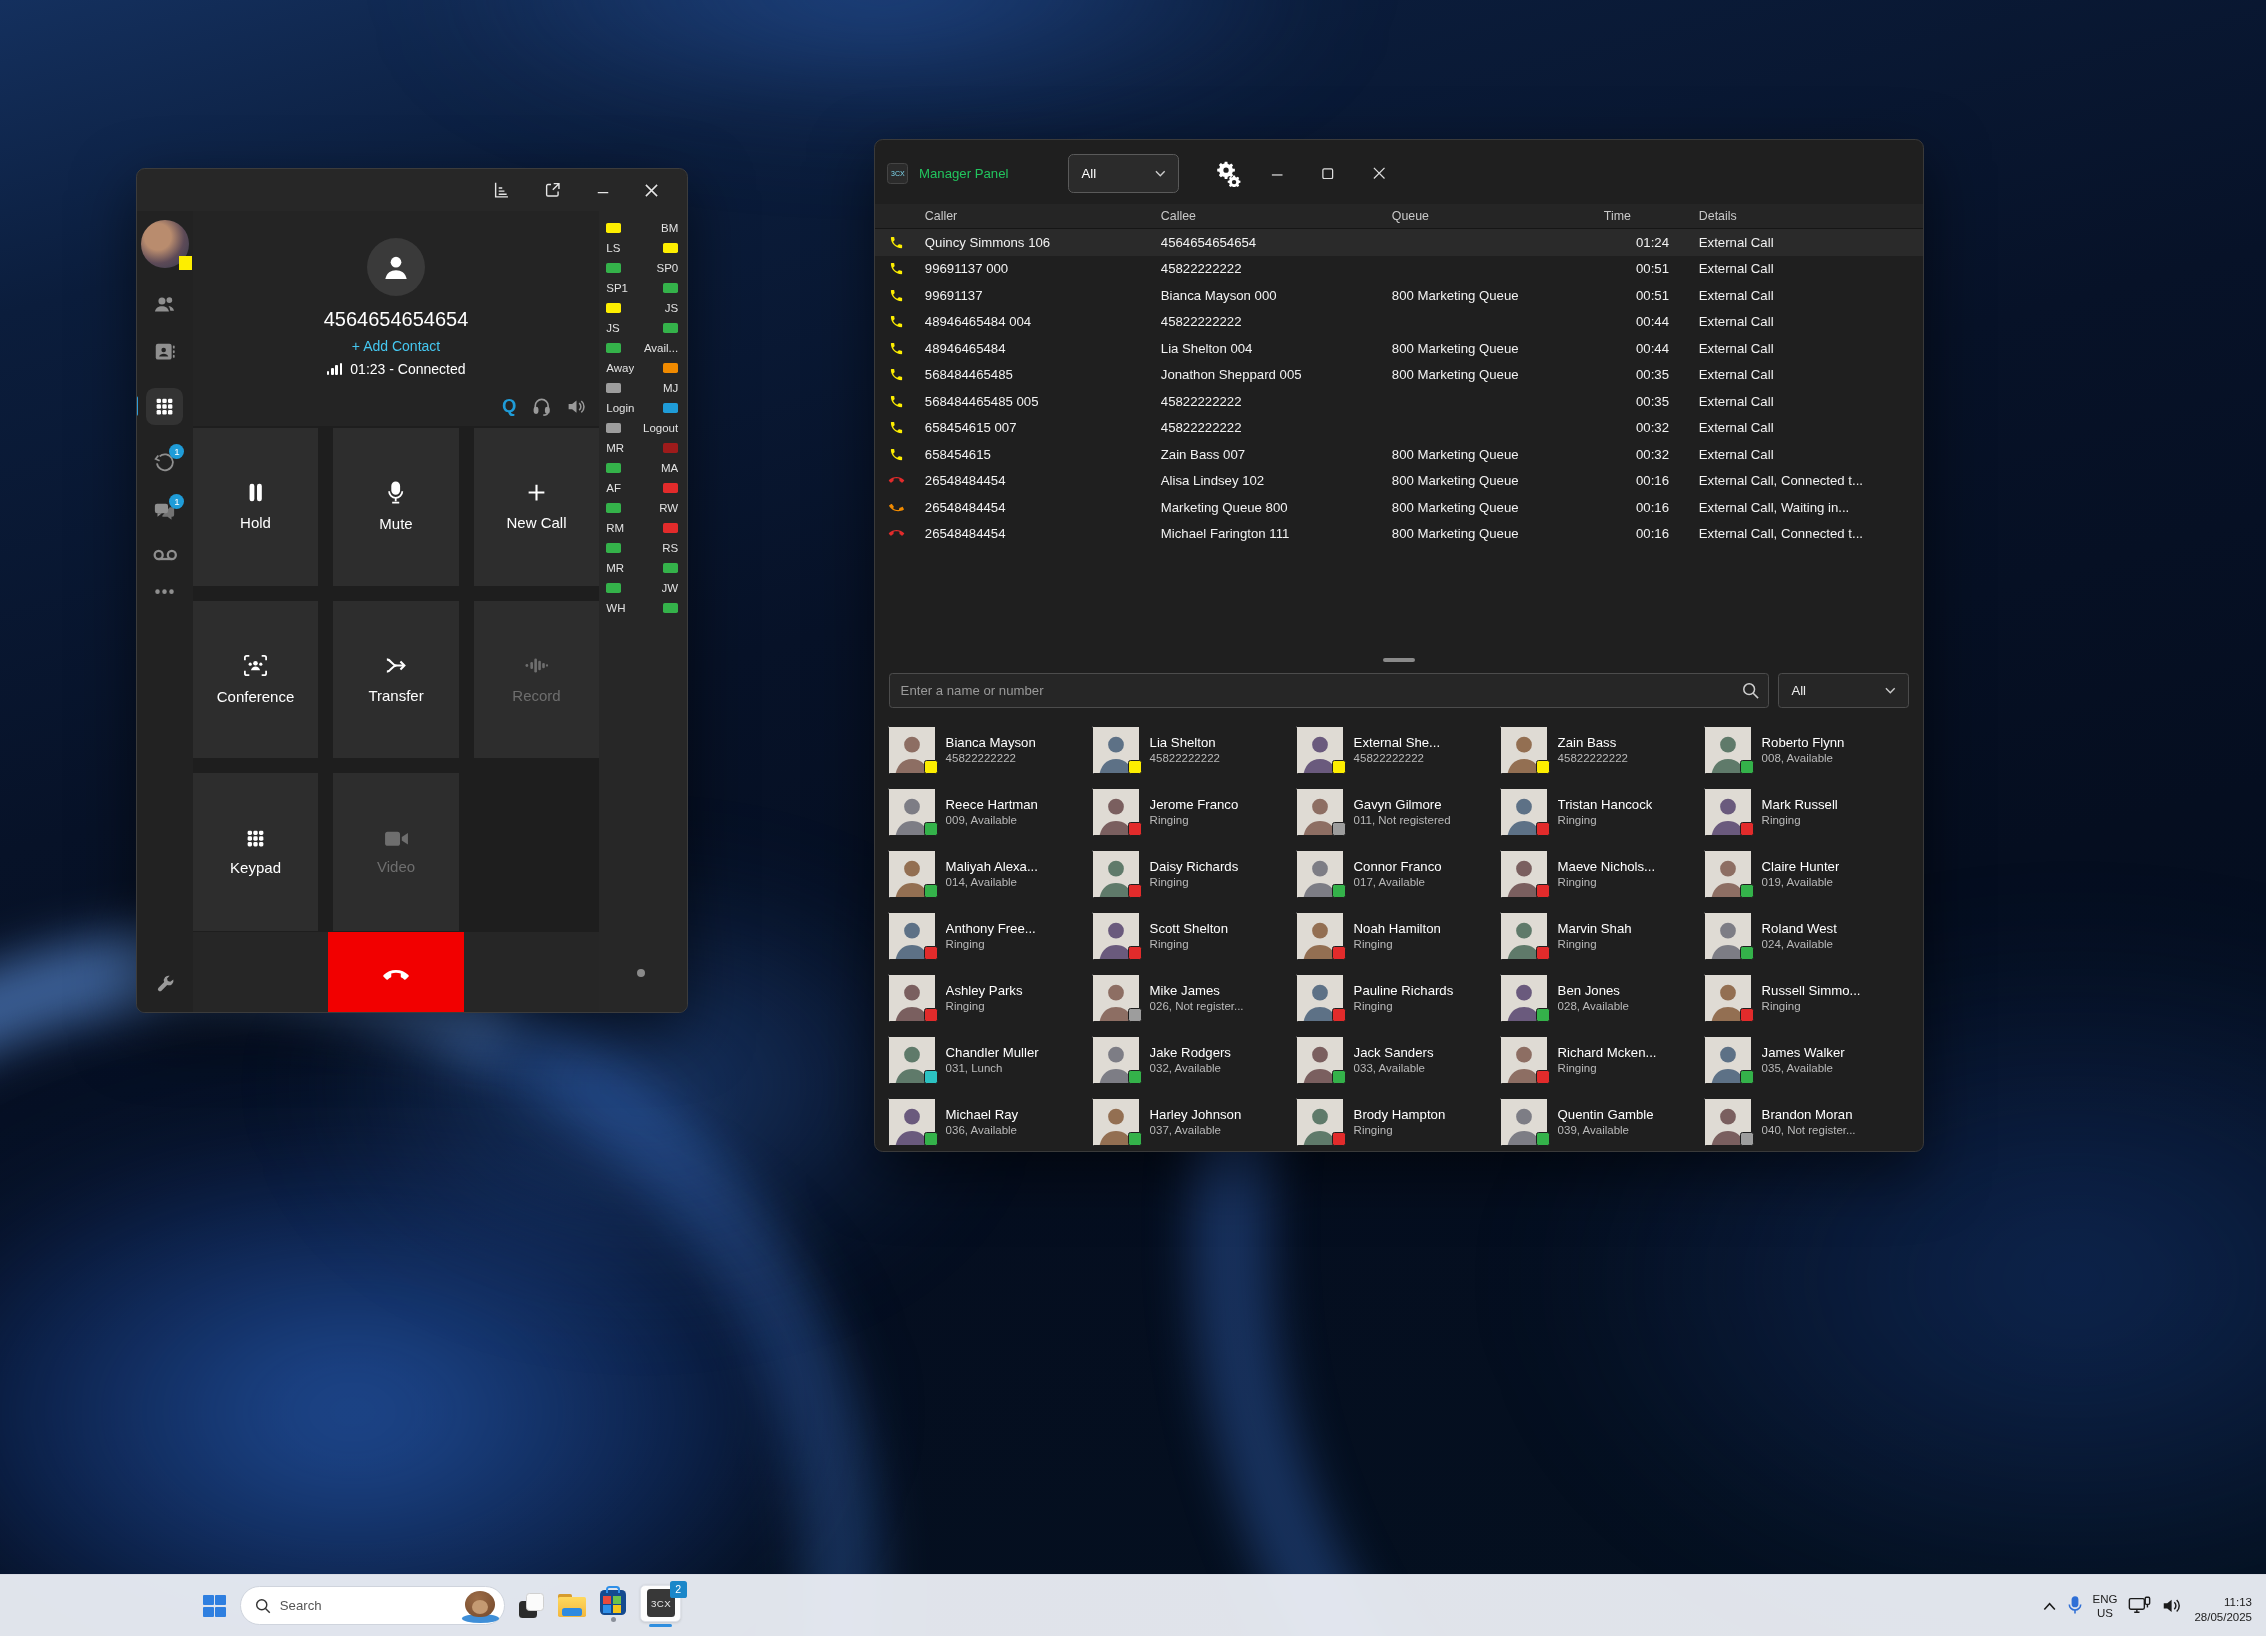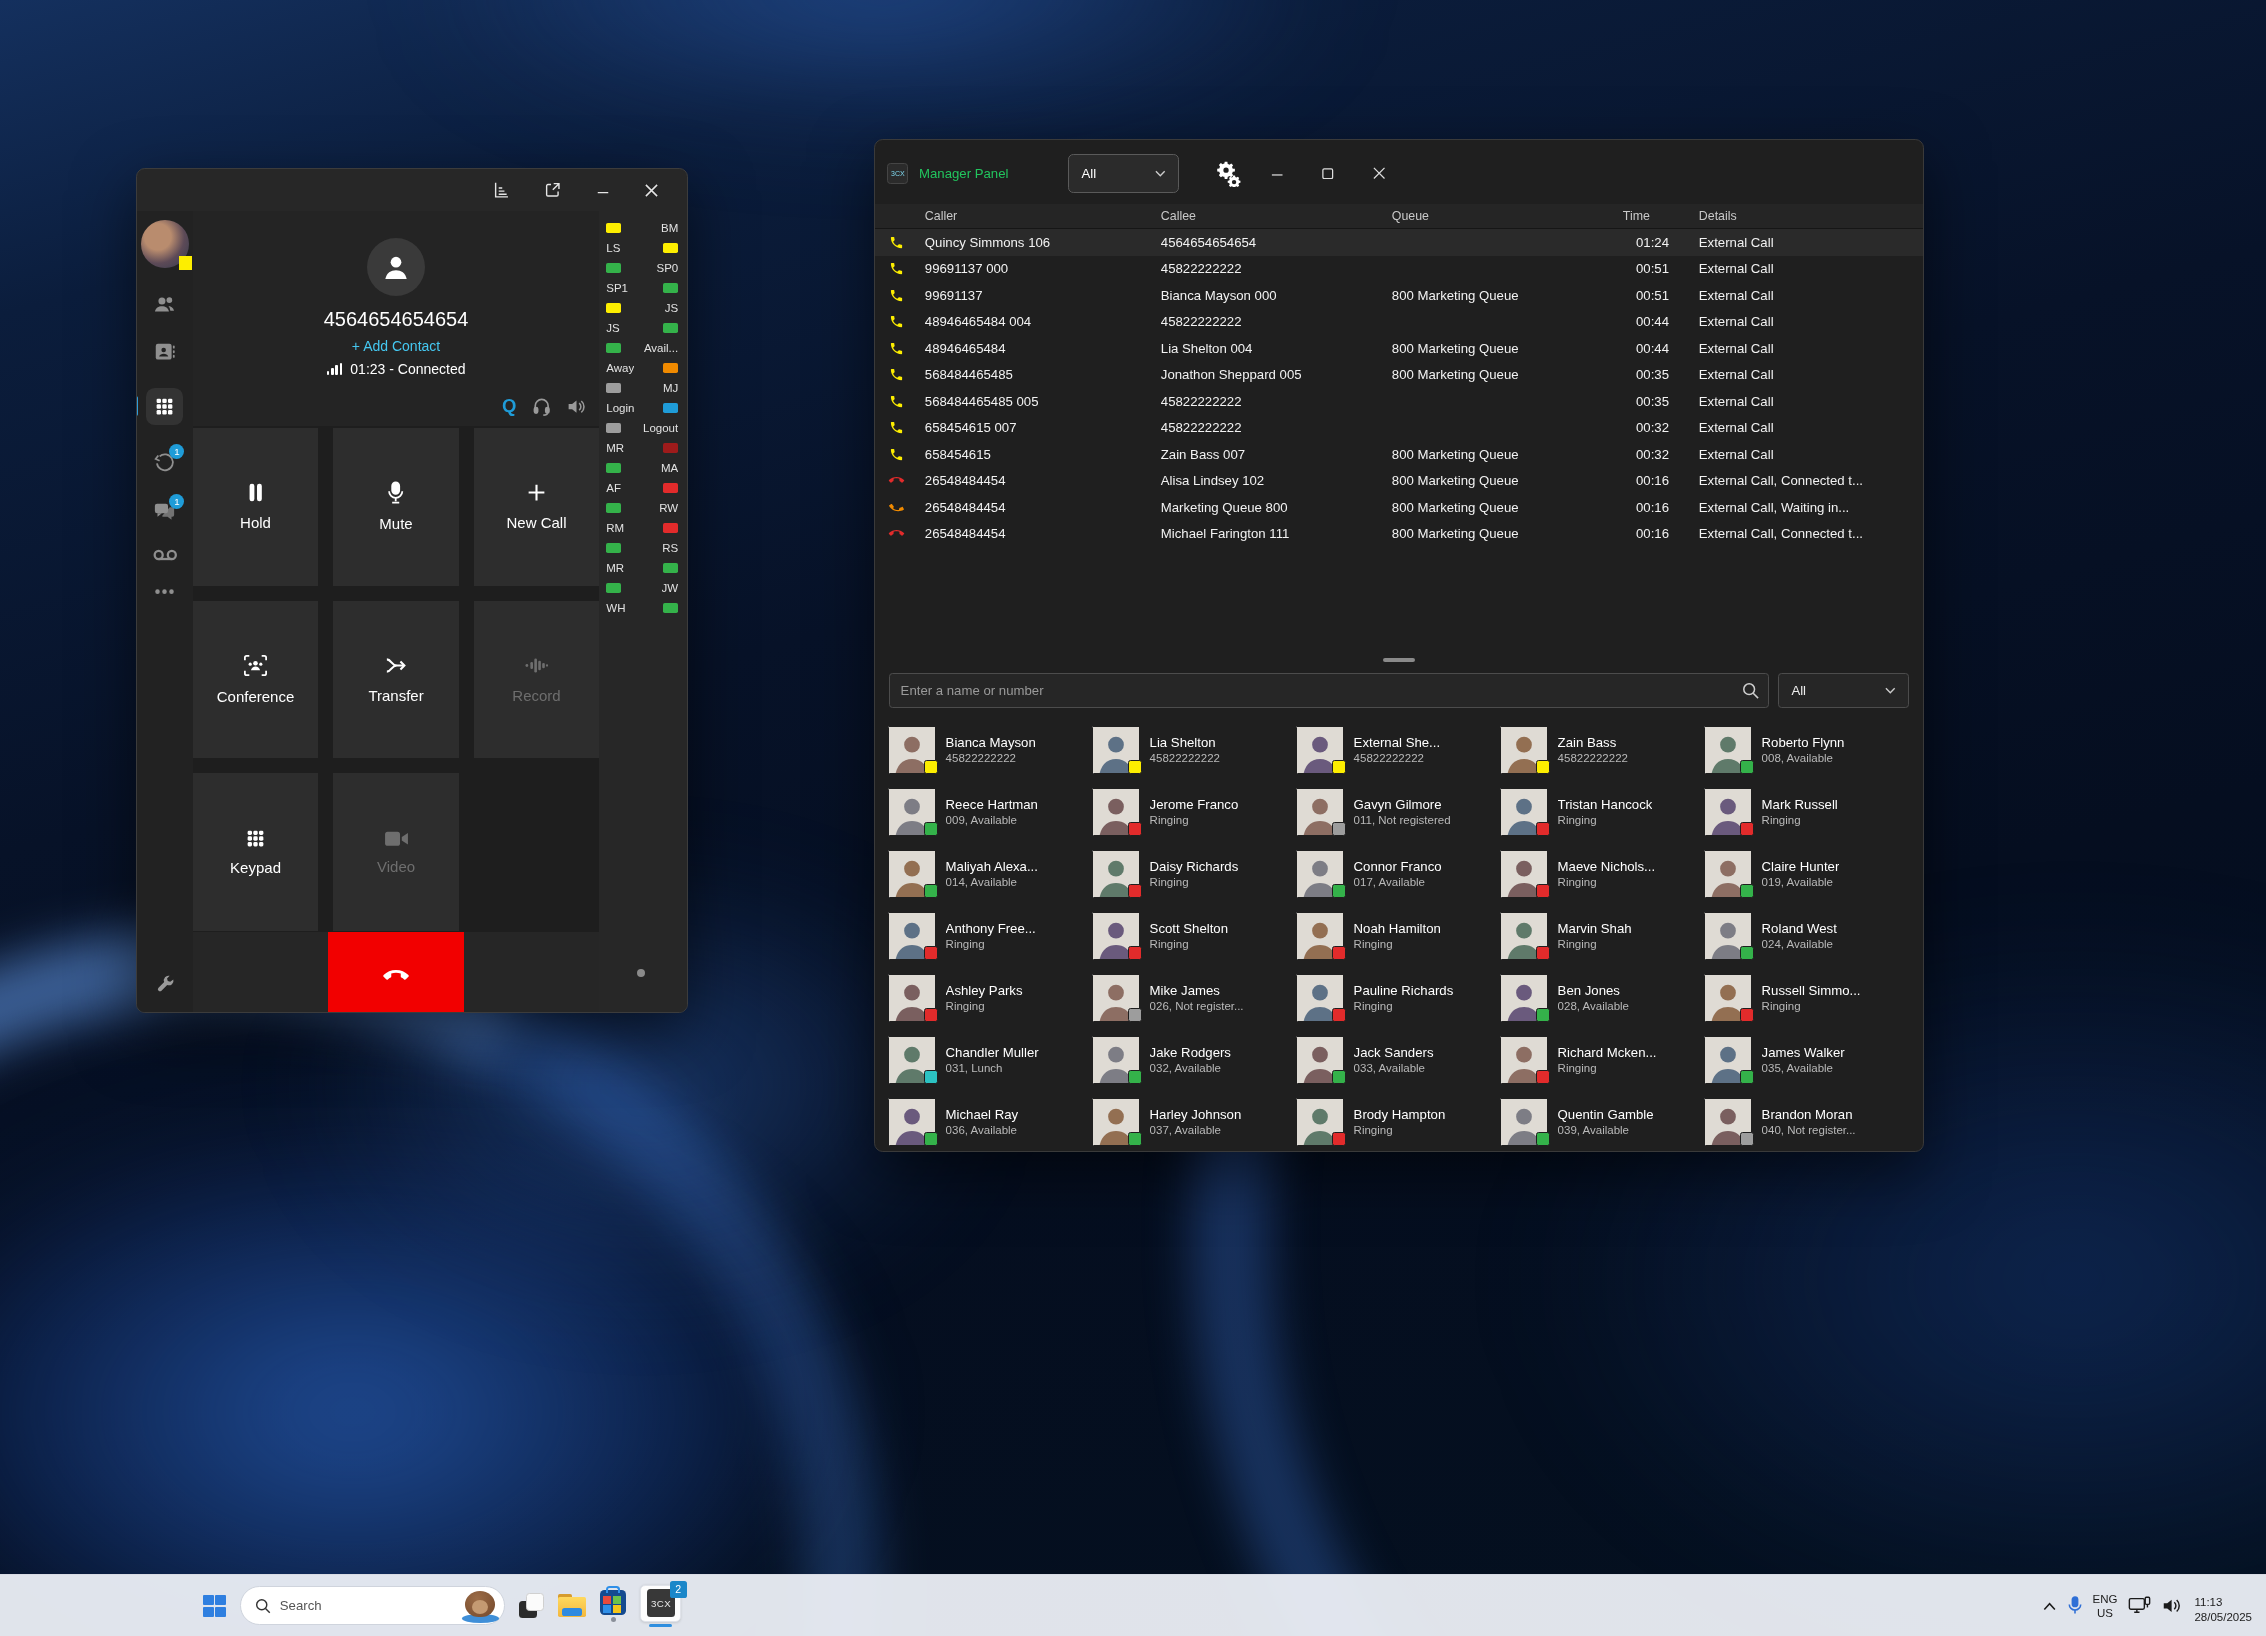--- a/index.html
+++ b/index.html
@@ -60,21 +60,21 @@
   .mg-titlebar { height:64px; display:flex; align-items:flex-start; padding:0 0 0 12.4px; }
   .mg-titlerow { display:flex; align-items:center; gap:10.6px; height:53px; margin-top:7px; }
   .logo3cx { width:21px; height:21px; background:#2b2b2b; border:0.9px solid #454545; border-radius:3.5px; color:#7fd8ef; font-size:7px; display:flex; align-items:center; justify-content:center; }
   .mg-title { color:#22c55e; font-size:13.2px; }
   .mg-filter { margin-left:49px; width:111px; height:39px; background:#2b2b2b; border:0.9px solid #5a5a5a; border-radius:5.3px; color:#fff; font-size:13.2px; display:flex; align-items:center; justify-content:space-between; padding:0 12.4px; cursor:pointer; }
   .gears { margin-left:25px; color:#fff; }
   .mg-wincontrols { margin-left:auto; display:flex; }
   .wc { width:51px; height:39px; display:flex; align-items:center; justify-content:center; color:#ddd; cursor:pointer; }
   .mg-thead, .call-row { display:grid; grid-template-columns:41px 236px 231px 212px 74px 1fr; align-items:center; padding-left:8.8px; }
   .mg-thead { height:25px; background:#252525; color:#c9c9c9; font-size:12.4px; border-bottom:0.9px solid #161616; }
-  .mg-thead .th-time { text-align:center; padding-right:8.8px; }
+  .mg-thead .th-time { text-align:left; padding-right:8.8px; }
   .mg-thead .th-details { padding-left:21px; }
   .mg-rows { height:319px; }
   .call-row { height:26.5px; color:#f2f2f2; font-size:13.2px; cursor:default; }
   .call-row:first-child { background:#2a2a2a; }
   .cr-time { text-align:right; padding-right:8.8px; }
   .cr-details { padding-left:21px; white-space:nowrap; overflow:hidden; }
   .cr-ic { padding-left:5.3px; }
   .mg-spacer { flex:1; display:flex; align-items:flex-end; justify-content:center; padding-bottom:5.3px; }
   .mg-handle { width:32px; height:4.4px; border-radius:2.6px; background:#8a8a8a; cursor:ns-resize; }
   .mg-search { display:flex; align-items:center; gap:8.8px; padding:5.3px 14px 7px; }
@@ -113,21 +113,21 @@
   .store { position:relative; width:26.5px; height:25px; background:#144a8f; border-radius:4.4px; }
   .store .handle { position:absolute; left:6.2px; top:-3.5px; width:14px; height:7px; border:2.6px solid #2f8fe8; border-bottom:none; border-radius:3.5px 3.5px 0 0; }
   .store .sq { position:absolute; width:8px; height:8px; }
   .rundot { width:5.3px; height:5.3px; border-radius:2.6px; background:#8a8f99; }
   .cx-tile { position:relative; width:41px; height:37px; background:#fdfdfd; border:0.9px solid #e0e3ea; border-radius:5.3px; display:flex; align-items:center; justify-content:center; box-shadow:0 0.9px 2.6px rgba(0,0,0,.12); }
   .cx-ic { width:28px; height:28px; background:#383838; border-radius:3.5px; color:#e8e8e8; font-size:9.7px; display:flex; align-items:center; justify-content:center; letter-spacing:0.4px; }
   .cx-badge { position:absolute; top:-5.3px; right:-6.2px; min-width:17px; height:17px; background:#1b87c9; color:#fff; font-size:10.6px; border-radius:2.6px; display:flex; align-items:center; justify-content:center; padding:0 2.6px; }
   .cx-line { width:23px; height:3.5px; border-radius:1.8px; background:#2f8fe0; }
   .tb-right { margin-left:auto; display:flex; align-items:center; gap:11px; padding-right:14px; color:#1b1b1b; }
   .lang { font-size:11.5px; text-align:center; line-height:1.25; cursor:pointer; }
-  .clock { font-size:11.5px; line-height:1.3; cursor:pointer;margin-top:8px; }
+  .clock { font-size:11.5px; text-align:right; line-height:1.3; cursor:pointer;margin-top:8px; }
   .tray-ic { color:#1b1b1b; cursor:pointer; }
   .tray-mic { color:#2e6fd6; }
 </style>
 </head>
 <body>
 
 <div class="desktop">
   <div class="wp"></div>
   <div class="wp-glow g4"></div>
   <div class="arc a1"></div>

